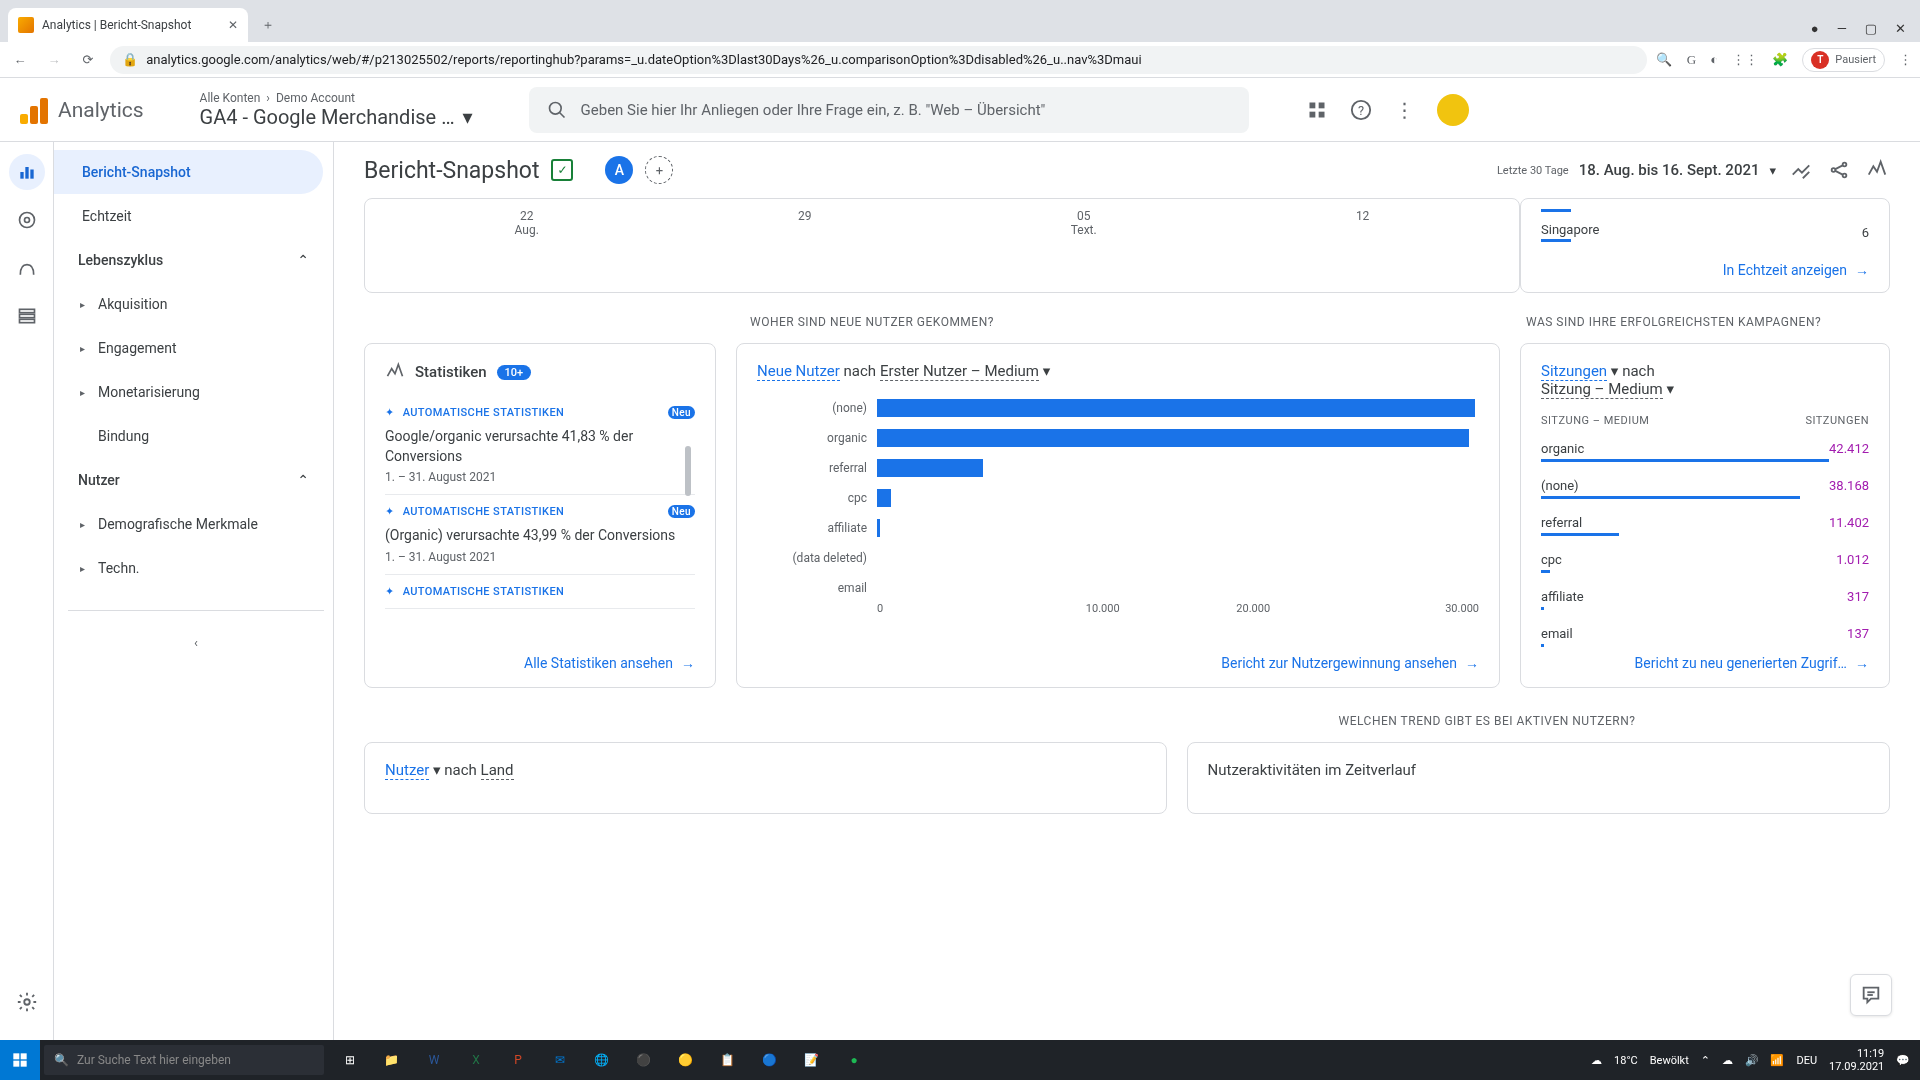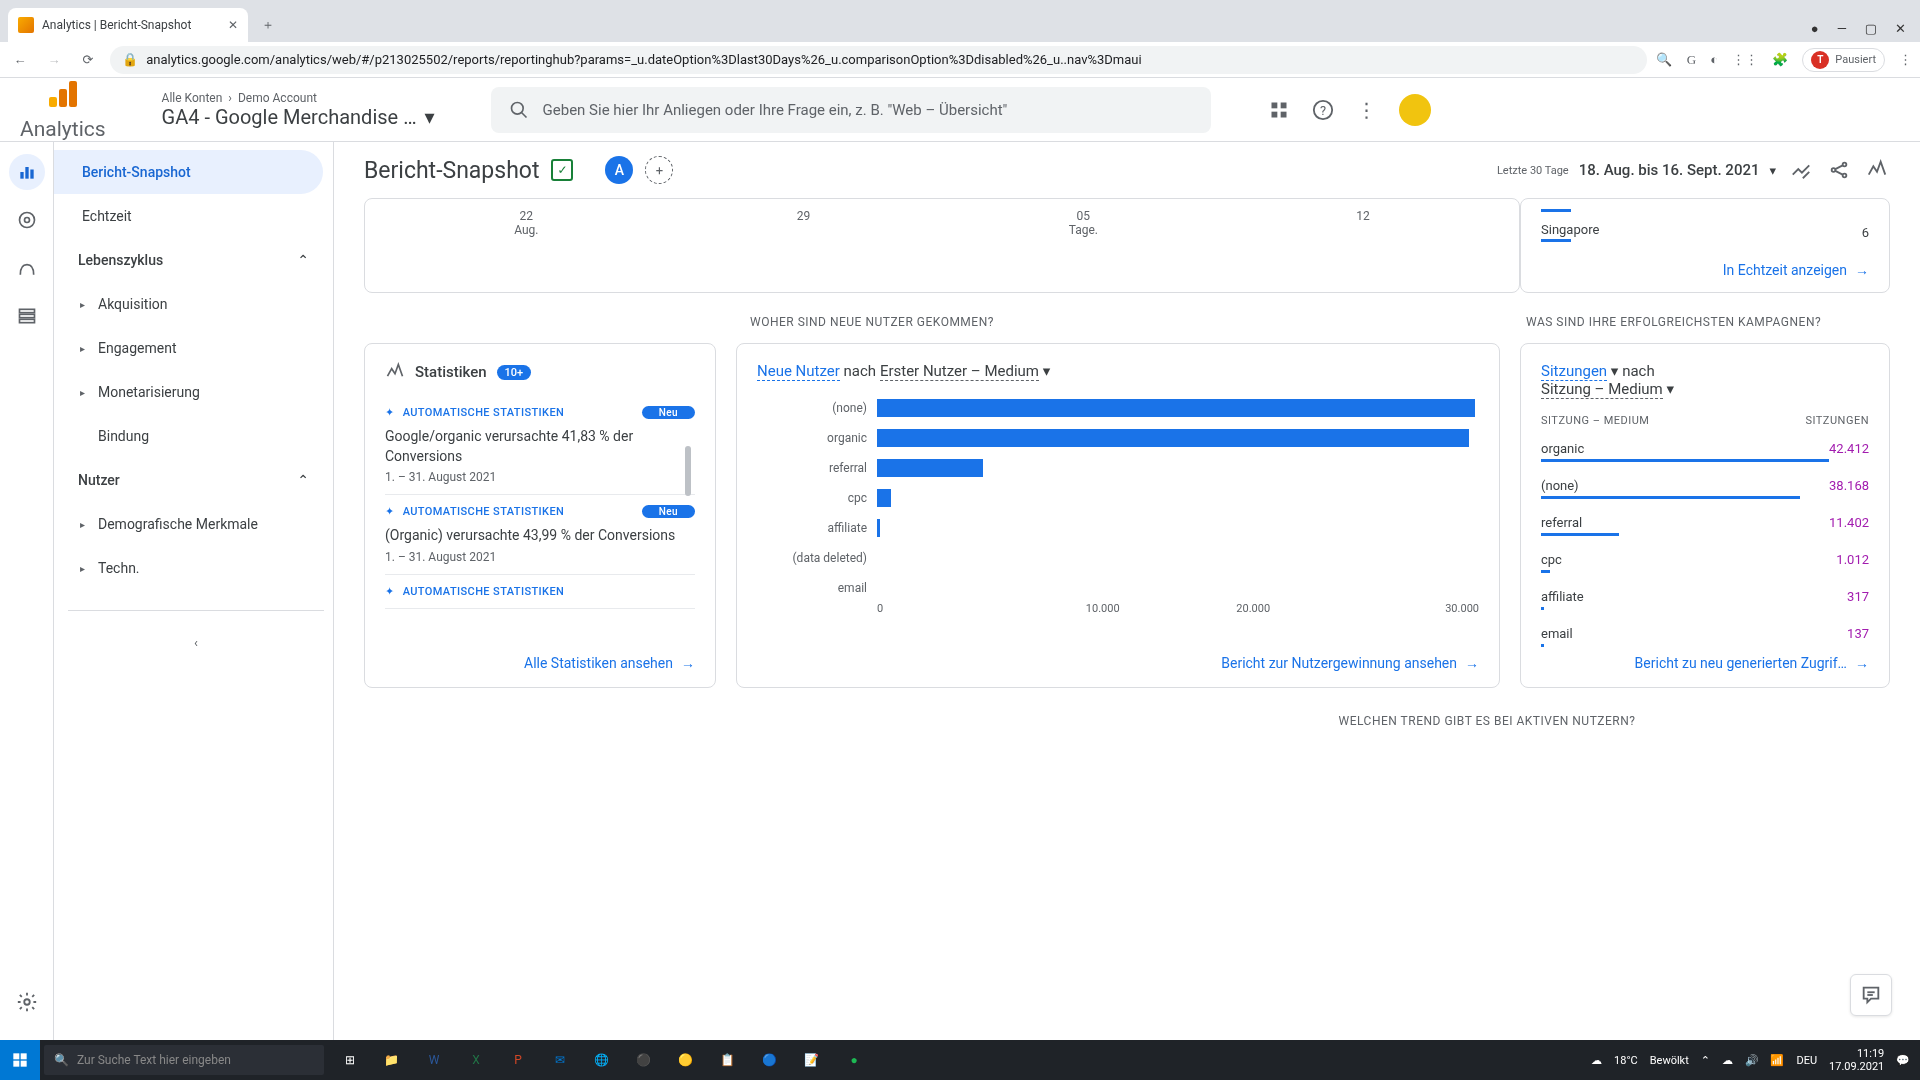--- a/index.html
+++ b/index.html
@@ -15,21 +15,21 @@
 .win-controls { margin-left: auto; display: flex; gap: 18px; padding: 0 14px 6px 0; color: #333; }
 .addr-bar { height: 36px; background: #fff; border-bottom: 1px solid #dadce0; display: flex; align-items: center; padding: 0 8px; gap: 10px; }
 .nav-icon { width: 24px; height: 24px; display: flex; align-items: center; justify-content: center; color: #5f6368; }
 .url-box { flex: 1; background: #f1f3f4; border-radius: 14px; height: 28px; display: flex; align-items: center; padding: 0 12px; gap: 8px; color: #202124; font-size: 13px; }
 .ext-icons { display: flex; gap: 14px; align-items: center; color: #5f6368; }
 .paused-pill { border: 1px solid #dadce0; border-radius: 14px; padding: 2px 8px; display: flex; align-items: center; gap: 6px; font-size: 11px; }
 .avatar-red { width: 18px; height: 18px; border-radius: 50%; background: #d93025; color: #fff; font-size: 10px; display: flex; align-items: center; justify-content: center; font-weight: 600; }
 
 
 .ga-header { height: 64px; display: flex; align-items: center; padding: 0 20px; gap: 16px; border-bottom: 1px solid #dadce0; }
-.ga-logo { display: flex; align-items: center; gap: 10px; flex-direction: column; }
+.ga-logo { display: flex; align-items: center; gap: 10px; }
 .ga-logo-icon { width: 28px; height: 28px; position: relative; }
 .ga-logo-icon::before { content: ''; position: absolute; left: 0; bottom: 0; width: 8px; height: 10px; background: #f9ab00; border-radius: 2px; }
 .ga-logo-icon::after { content: ''; position: absolute; left: 10px; bottom: 0; width: 8px; height: 18px; background: #e37400; border-radius: 2px; }
 .ga-logo-bar3 { position: absolute; left: 20px; bottom: 0; width: 8px; height: 26px; background: #e37400; border-radius: 2px; }
 .ga-title { font-size: 21px; color: #5f6368; }
 .account-selector { margin-left: 40px; }
 .account-path { font-size: 12px; color: #5f6368; display: flex; gap: 6px; }
 .property-name { font-size: 20px; color: #3c4043; display: flex; align-items: center; gap: 8px; }
 .search-wrap { flex: 1; max-width: 720px; margin: 0 40px; }
 .search-box { background: #f1f3f4; border-radius: 8px; height: 46px; display: flex; align-items: center; padding: 0 18px; gap: 14px; color: #5f6368; font-size: 15px; }
@@ -85,21 +85,21 @@
 .card { border: 1px solid #dadce0; border-radius: 8px; padding: 18px 20px 16px; display: flex; flex-direction: column; }
 .stats-card { width: 352px; }
 .acq-card { flex: 1; }
 .camp-card { width: 370px; }
 
 .stats-header { display: flex; align-items: center; gap: 10px; margin-bottom: 14px; }
 .stats-title { font-size: 15px; font-weight: 500; }
 .stats-count { background: #1a73e8; color: #fff; border-radius: 10px; padding: 1px 8px; font-size: 11px; font-weight: 500; }
 .insight { padding: 10px 0; border-bottom: 1px solid #e8eaed; }
 .insight-head { display: flex; align-items: center; gap: 8px; font-size: 11px; color: #1a73e8; text-transform: uppercase; letter-spacing: 0.4px; font-weight: 500; }
-.insight-new { background: #1a73e8; color: #fff; border-radius: 10px; padding: 1px 17px; font-size: 10px; margin-left: auto; text-transform: none; }
+.insight-new { background: #1a73e8; color: #fff; border-radius: 10px; padding: 1px 4px; font-size: 10px; margin-left: auto; text-transform: none; }
 .insight-body { font-size: 14px; color: #3c4043; margin-top: 8px; line-height: 1.4; }
 .insight-date { font-size: 12px; color: #5f6368; margin-top: 4px; }
 .insight-scrollbar { position: absolute; right: 4px; top: 50px; width: 6px; height: 50px; background: #bdc1c6; border-radius: 3px; }
 .stats-body { position: relative; max-height: 280px; overflow: hidden; }
 
 .card-linked-title { font-size: 15px; color: #3c4043; margin-bottom: 18px; }
 .card-linked-title .lnk { color: #1a73e8; border-bottom: 1px dashed #1a73e8; }
 .card-linked-title .dim { border-bottom: 1px dashed #5f6368; }
 
 
@@ -349,21 +349,21 @@
                 <div>
                   <div>22</div>
                   <div>Aug.</div>
                 </div>
                 <div>
                   <div>29</div>
                   <div></div>
                 </div>
                 <div>
                   <div>05</div>
-                  <div>Tage.</div>
+                  <div>Text.</div>
                 </div>
                 <div>
                   <div>12</div>
                   <div></div>
                 </div>
               </div>
           </div>
           <div class="realtime-card">
             <div style="height:3px;background:#1a73e8;width:30px;margin-bottom:6px"></div>
             <div class="rt-row">
@@ -553,20 +553,32 @@
             <div class="card-link" style="margin-top:auto">
               <span>Bericht zu neu generierten Zugrif…</span>
               <span>→</span>
             </div>
           </div>
         </div>
 
         <div class="third-q-row">
           <div class="third-left"></div>
           <div class="third-right">WELCHEN TREND GIBT ES BEI AKTIVEN NUTZERN?</div>
+        </div>
+        <div class="third-cards">
+          <div class="card country-card">
+            <div class="card-linked-title">
+              <span class="lnk">Nutzer</span> <span>▾</span>
+              <span>nach</span>
+              <span class="dim">Land</span>
+            </div>
+          </div>
+          <div class="card trend-card">
+            <div style="font-size:15px">Nutzeraktivitäten im Zeitverlauf</div>
+          </div>
         </div>
       </div>
     </div>
   </div>
 
   <div class="taskbar">
     <div class="task-start">
       <svg width="16" height="16" viewBox="0 0 24 24" fill="#fff">
           <rect x="2" y="2" width="9" height="9"></rect>
           <rect x="13" y="2" width="9" height="9"></rect>

